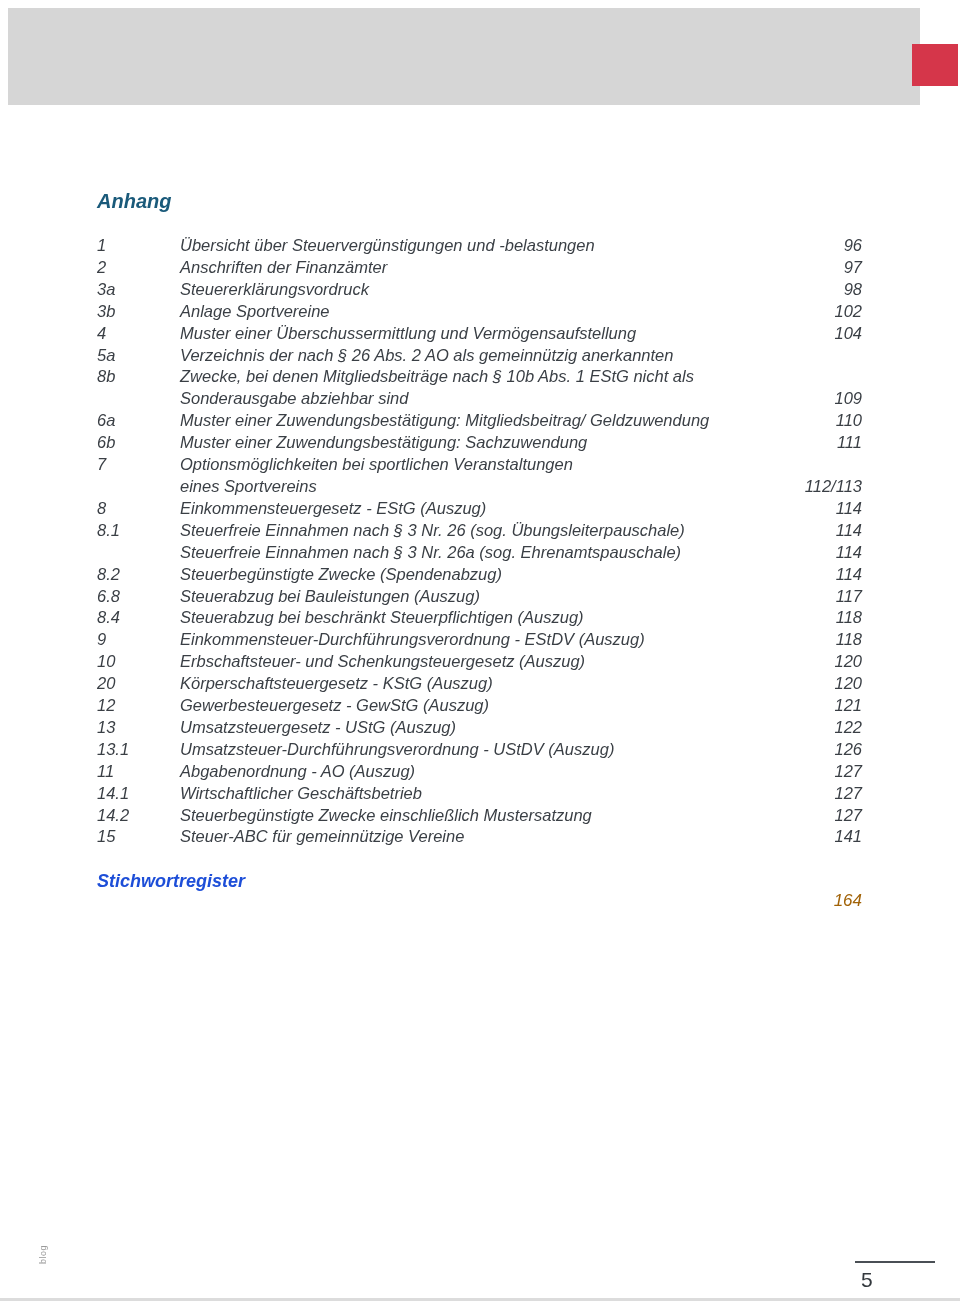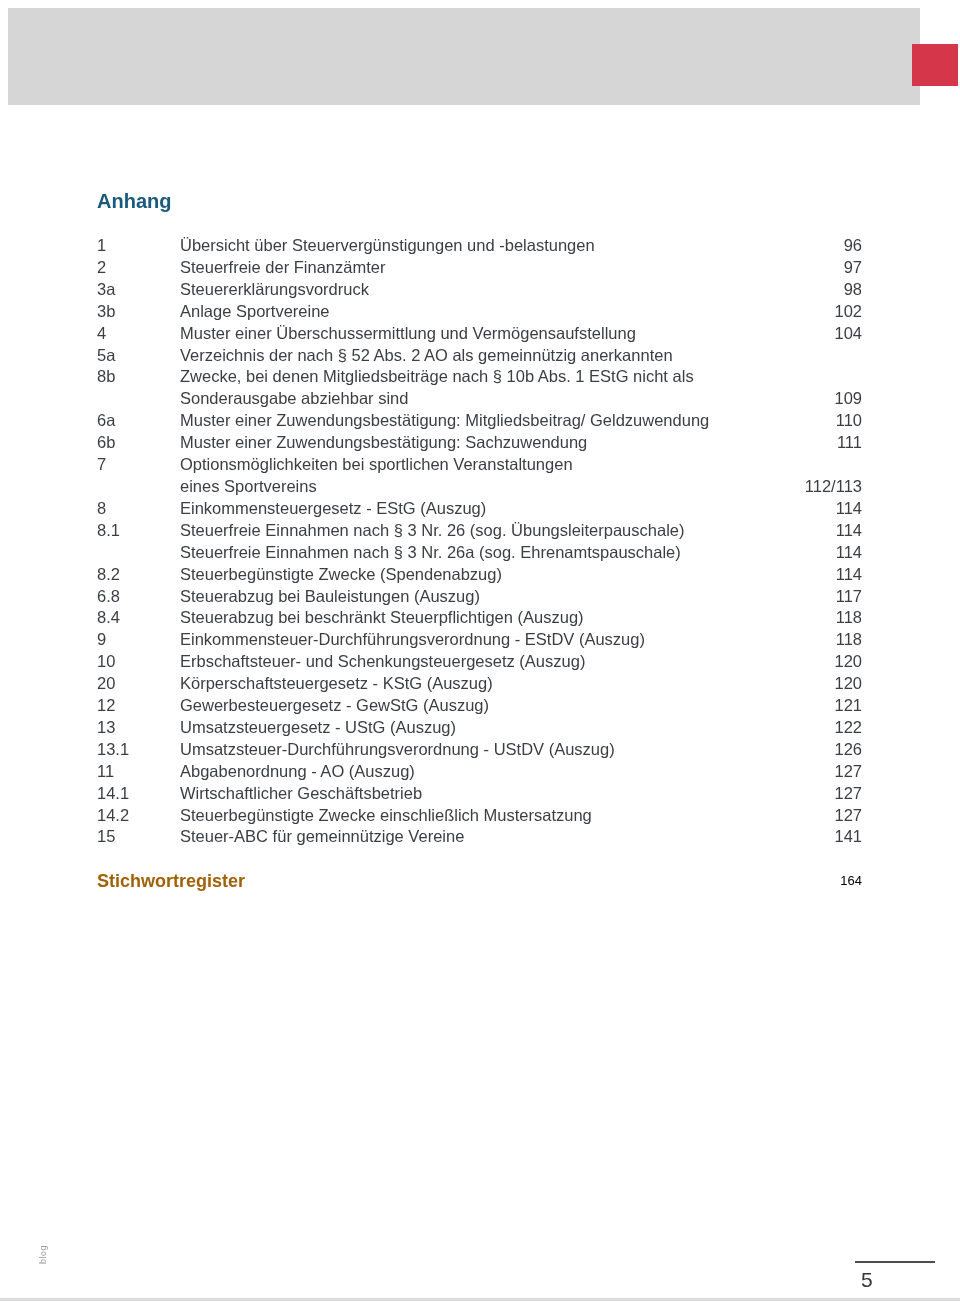--- a/index.html
+++ b/index.html
@@ -30,20 +30,21 @@
     height: 42px;
     background: #d5364a;
   }
 
   
   .content {
     position: absolute;
     left: 97px;
     top: 0;
     width: 765px;
+    font-style: italic;
   }
   .heading {
     margin: 0;
     padding-top: 190px;
     font-size: 20px;
     font-weight: bold;
     color: #1a5a7a;
   }
   .toc {
     margin-top: 22px;
@@ -55,22 +56,22 @@
   .toc-title { flex: 1; }
   .toc-page { flex: none; text-align: left; white-space: nowrap; }
 
   .register-row {
     display: flex;
     justify-content: space-between;
     margin-top: 22px;
     font-size: 18px;
     line-height: 22px;
   }
-  .register-label { font-weight: bold; color: #a16207; }
-  .register-page { font-size: 13px; color: #000000; }
+  .register-label { font-weight: bold; color: #1d4ed8; }
+  .register-page { font-size: 17px; color: #a16207; margin-top: 20px; }
 
   
   .watermark {
     position: absolute;
     left: 38px;
     top: 1264px;
     transform: rotate(-90deg);
     transform-origin: 0 0;
     font-size: 9px;
     color: #9a9a9a;
@@ -110,41 +111,41 @@
   <h1 class="heading">Anhang</h1>
 
   <div class="toc">
       <div class="toc-row">
         <span class="toc-num">1</span>
         <span class="toc-title">Übersicht über Steuervergünstigungen und -belastungen</span>
         <span class="toc-page">96</span>
       </div>
       <div class="toc-row">
         <span class="toc-num">2</span>
-        <span class="toc-title">Steuerfreie der Finanzämter</span>
+        <span class="toc-title">Anschriften der Finanzämter</span>
         <span class="toc-page">97</span>
       </div>
       <div class="toc-row">
         <span class="toc-num">3a</span>
         <span class="toc-title">Steuererklärungsvordruck</span>
         <span class="toc-page">98</span>
       </div>
       <div class="toc-row">
         <span class="toc-num">3b</span>
         <span class="toc-title">Anlage Sportvereine</span>
         <span class="toc-page">102</span>
       </div>
       <div class="toc-row">
         <span class="toc-num">4</span>
         <span class="toc-title">Muster einer Überschussermittlung und Vermögensaufstellung</span>
         <span class="toc-page">104</span>
       </div>
       <div class="toc-row">
         <span class="toc-num">5a</span>
-        <span class="toc-title">Verzeichnis der nach § 52 Abs. 2 AO als gemeinnützig anerkannten</span>
+        <span class="toc-title">Verzeichnis der nach § 26 Abs. 2 AO als gemeinnützig anerkannten</span>
         <span class="toc-page"></span>
       </div>
       <div class="toc-row">
         <span class="toc-num">8b</span>
         <span class="toc-title">Zwecke, bei denen Mitgliedsbeiträge nach § 10b Abs. 1 EStG nicht als</span>
         <span class="toc-page"></span>
       </div>
       <div class="toc-row">
         <span class="toc-num"></span>
         <span class="toc-title">Sonderausgabe abziehbar sind</span>

